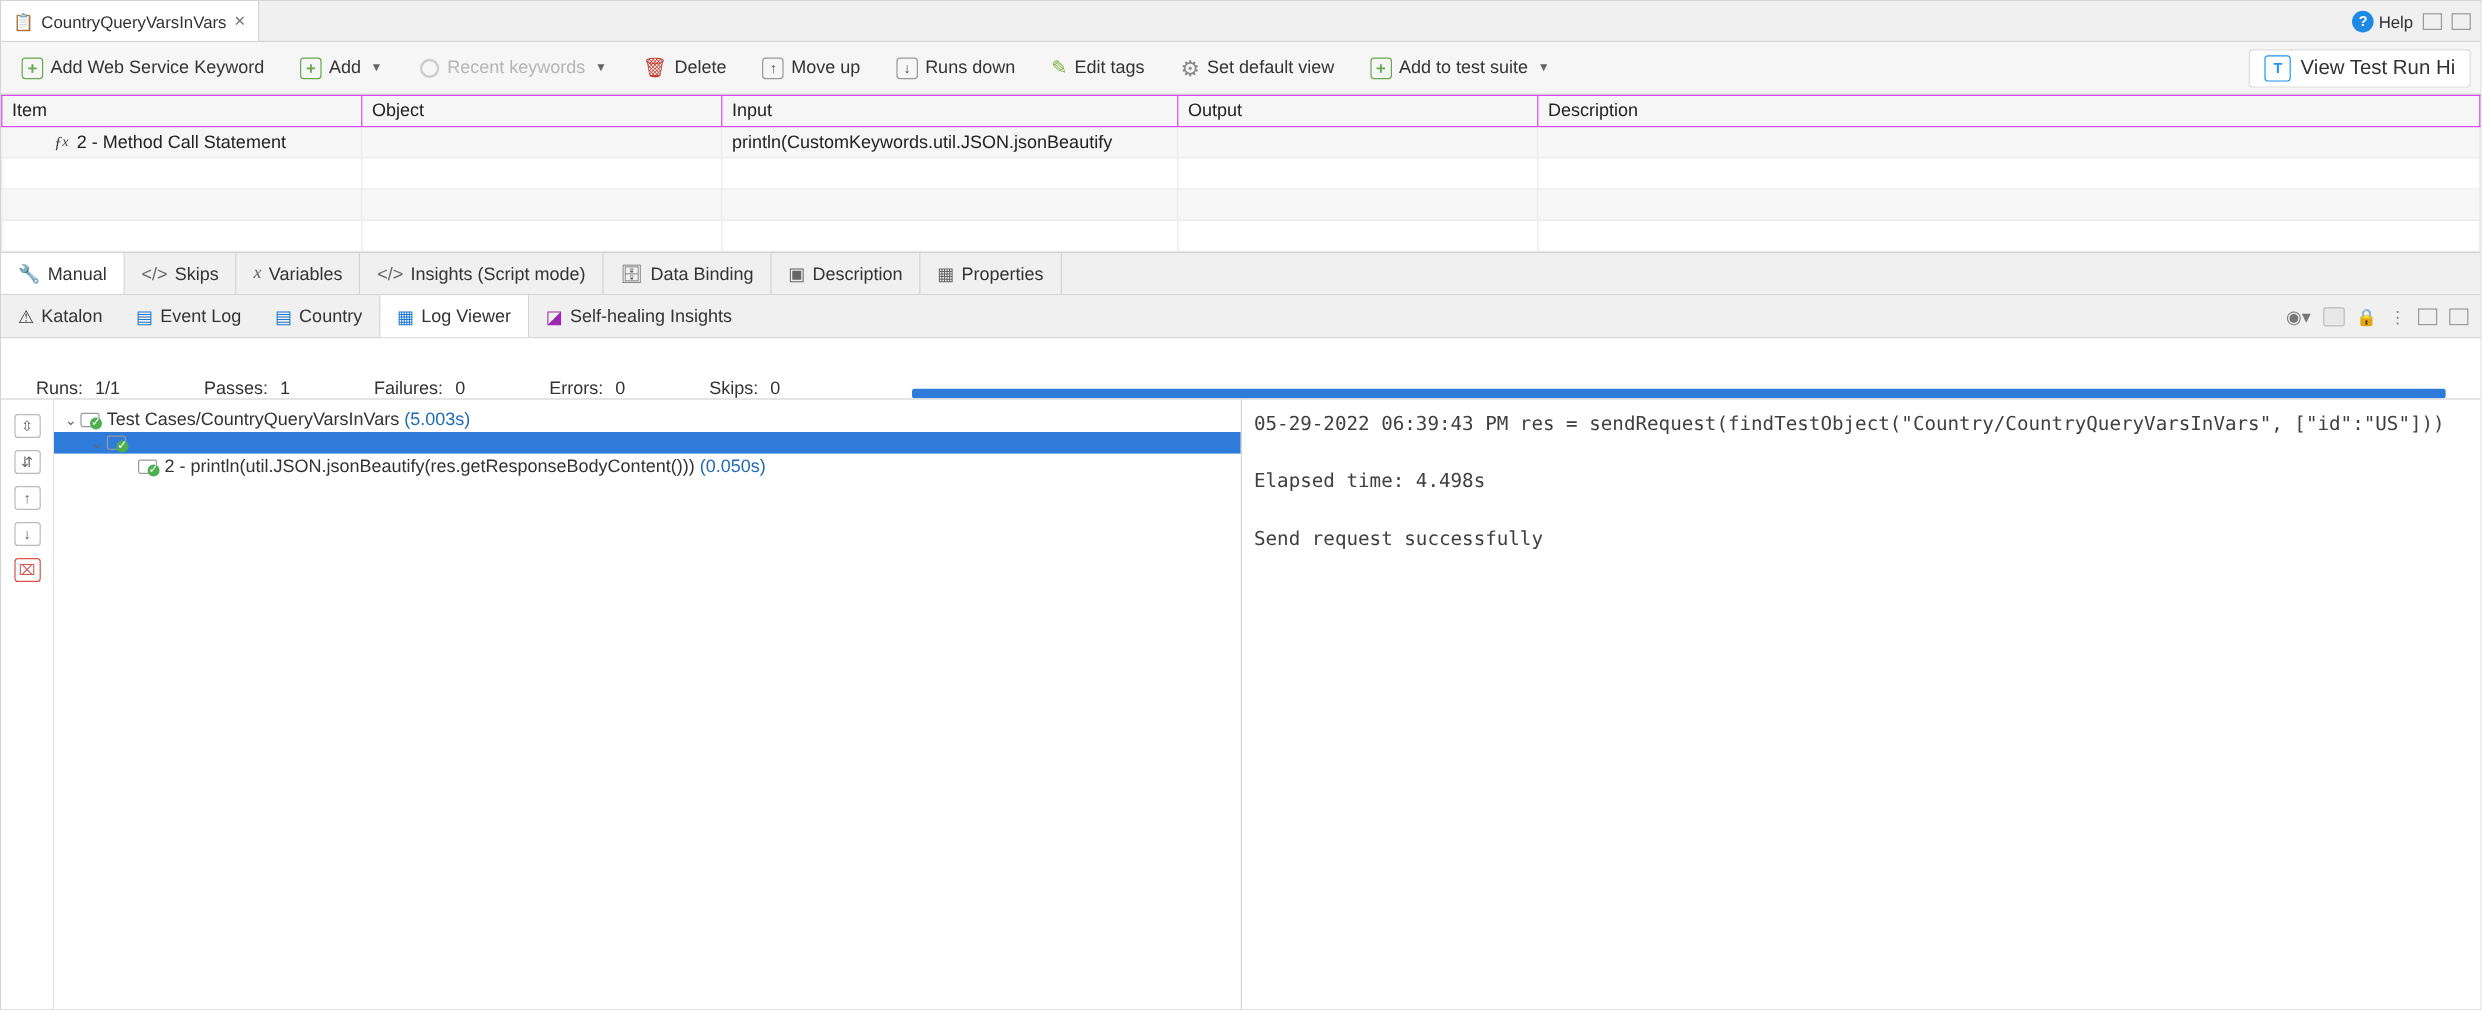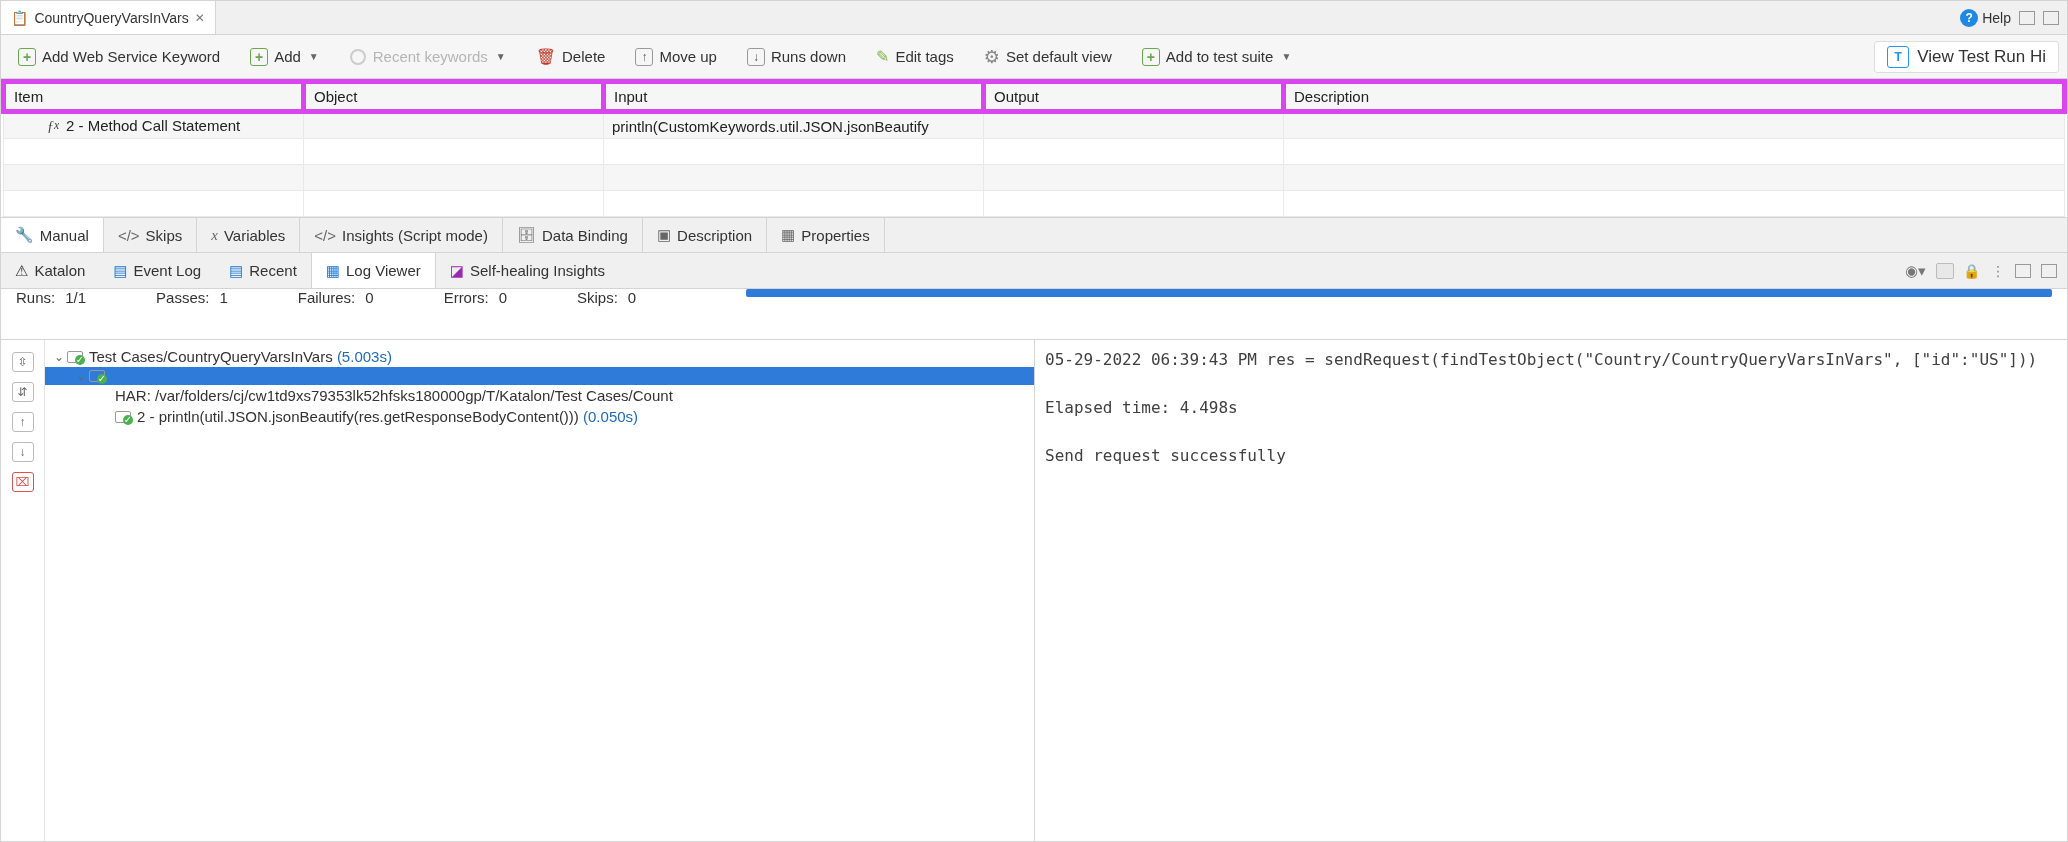--- a/index.html
+++ b/index.html
@@ -27,42 +27,42 @@
 .trash-ic{color:#c0392b;font-size:16px}
 .up-ic,.down-ic{width:18px;height:18px;border:1px solid #999;border-radius:3px;display:inline-flex;align-items:center;justify-content:center;color:#555;font-size:12px}
 .pencil-ic{color:#7cb342;font-size:16px}
 .gear-ic{color:#888;font-size:18px}
 .view-btn{margin-left:auto;display:flex;align-items:center;gap:8px;padding:4px 12px;border:1px solid #ddd;border-radius:3px;background:#fff;font-size:17px;color:#333}
 .view-btn .logo{display:inline-flex;width:22px;height:22px;border:1px solid #2196f3;border-radius:3px;align-items:center;justify-content:center;color:#2196f3;font-weight:bold;font-size:12px}
 
 
 .grid-wrap{background:#fff}
 .grid{width:100%;border-collapse:collapse;table-layout:fixed}
-.grid th{background:#f6f6f6;border:5px solid #d946ef;text-align:left;padding:4px 8px;font-weight:400;font-size:15px;color:#222}
+.grid th{background:#f6f6f6;border:1px solid #d946ef;text-align:left;padding:4px 8px;font-weight:400;font-size:15px;color:#222}
 .grid td{border:1px solid #e9e9e9;padding:3px 8px;font-size:15px;color:#222;background:#fff;height:26px;white-space:nowrap;overflow:hidden}
 .grid tr.alt td{background:#f6f6f6}
 .row-ic{display:inline-flex;width:18px;justify-content:center;margin-right:4px;font-size:14px}
 .arrow-ic{color:#c0392b}
 .fx{font-style:italic;font-family:serif;color:#444}
 
 
 .bottom-tabs{display:flex;align-items:center;height:36px;background:#f0f0f0;border-top:1px solid #d4d4d4;border-bottom:1px solid #d4d4d4}
 .btab{display:flex;align-items:center;gap:6px;padding:0 14px;height:100%;font-size:15px;color:#333;border-right:1px solid #d4d4d4}
 .btab.active{background:#fff}
 .btab .ic{color:#666;font-size:15px}
 
 
 .panel-tabs{display:flex;align-items:center;height:36px;background:#f0f0f0;border-bottom:1px solid #d4d4d4}
 .ptab{display:flex;align-items:center;gap:6px;padding:0 14px;height:100%;font-size:15px;color:#333}
 .ptab.active{background:#fff;border-left:1px solid #d4d4d4;border-right:1px solid #d4d4d4}
 .panel-tabs-right{margin-left:auto;display:flex;align-items:center;gap:10px;padding:0 10px}
 .pt-ic{width:18px;height:16px;border:1px solid #bbb;border-radius:2px;display:inline-block}
 
 
-.stats{display:flex;align-items:flex-start;height:50px;padding:0 15px;gap:70px;background:#fff;font-size:15px}
+.stats{display:flex;align-items:flex-end;height:50px;padding:0 29px;gap:70px;background:#fff;font-size:15px}
 .stat-label{color:#333;margin-right:10px}
 .stat-val{color:#333}
 .progress{flex:1;height:8px;background:#2f7bd9;border-radius:2px;margin-left:40px}
 
 
 .log-body{display:flex;flex:1;min-height:0;border-top:1px solid #d4d4d4;background:#fff}
 .log-ctrls{width:44px;display:flex;flex-direction:column;align-items:center;gap:10px;padding:12px 0;border-right:1px solid #e3e3e3}
 .log-ctrl{width:22px;height:20px;border:1px solid #bbb;border-radius:3px;display:flex;align-items:center;justify-content:center;font-size:12px;color:#666}
 .log-ctrl.red{color:#d9534f;border-color:#d9534f}
 .tree{width:calc(50% - 44px);overflow:auto;font-size:15px;padding:6px 0}
@@ -237,21 +237,21 @@
     <div class="ptab">
         <span>⚠</span>
         <span>Katalon</span>
       </div>
     <div class="ptab">
         <span style="color:#1976d2">▤</span>
         <span>Event Log</span>
       </div>
     <div class="ptab">
         <span style="color:#1976d2">▤</span>
-        <span>Recent</span>
+        <span>Country</span>
       </div>
     <div class="ptab active">
         <span style="color:#1976d2">▦</span>
         <span>Log Viewer</span>
       </div>
     <div class="ptab">
         <span style="color:#9c27b0">◪</span>
         <span>Self-healing Insights</span>
       </div>
     <div class="panel-tabs-right">
@@ -284,23 +284,20 @@
     <div class="tree">
       <div class="tree-row">
         <span class="exp">⌄</span>
         <span class="tic"></span>
         <span>Test Cases/CountryQueryVarsInVars</span>&nbsp;<span class="time">(5.003s)</span>
       </div>
       <div class="tree-row ind1 sel">
         <span class="exp">⌄</span>
         <span class="tic"></span>
       </div>
-      <div class="tree-row ind2">
-        <span>HAR: /var/folders/cj/cw1td9xs79353lk52hfsks180000gp/T/Katalon/Test Cases/Count</span>
-      </div>
       <div class="tree-row ind3">
         <span class="tic"></span>
         <span>2 - println(util.JSON.jsonBeautify(res.getResponseBodyContent()))</span>&nbsp;<span class="time">(0.050s)</span>
       </div>
     </div>
     <div class="log-text">05-29-2022 06:39:43 PM res = sendRequest(findTestObject("Country/CountryQueryVarsInVars", ["id":"US"]))
 
 Elapsed time: 4.498s
 
 Send request successfully</div>

